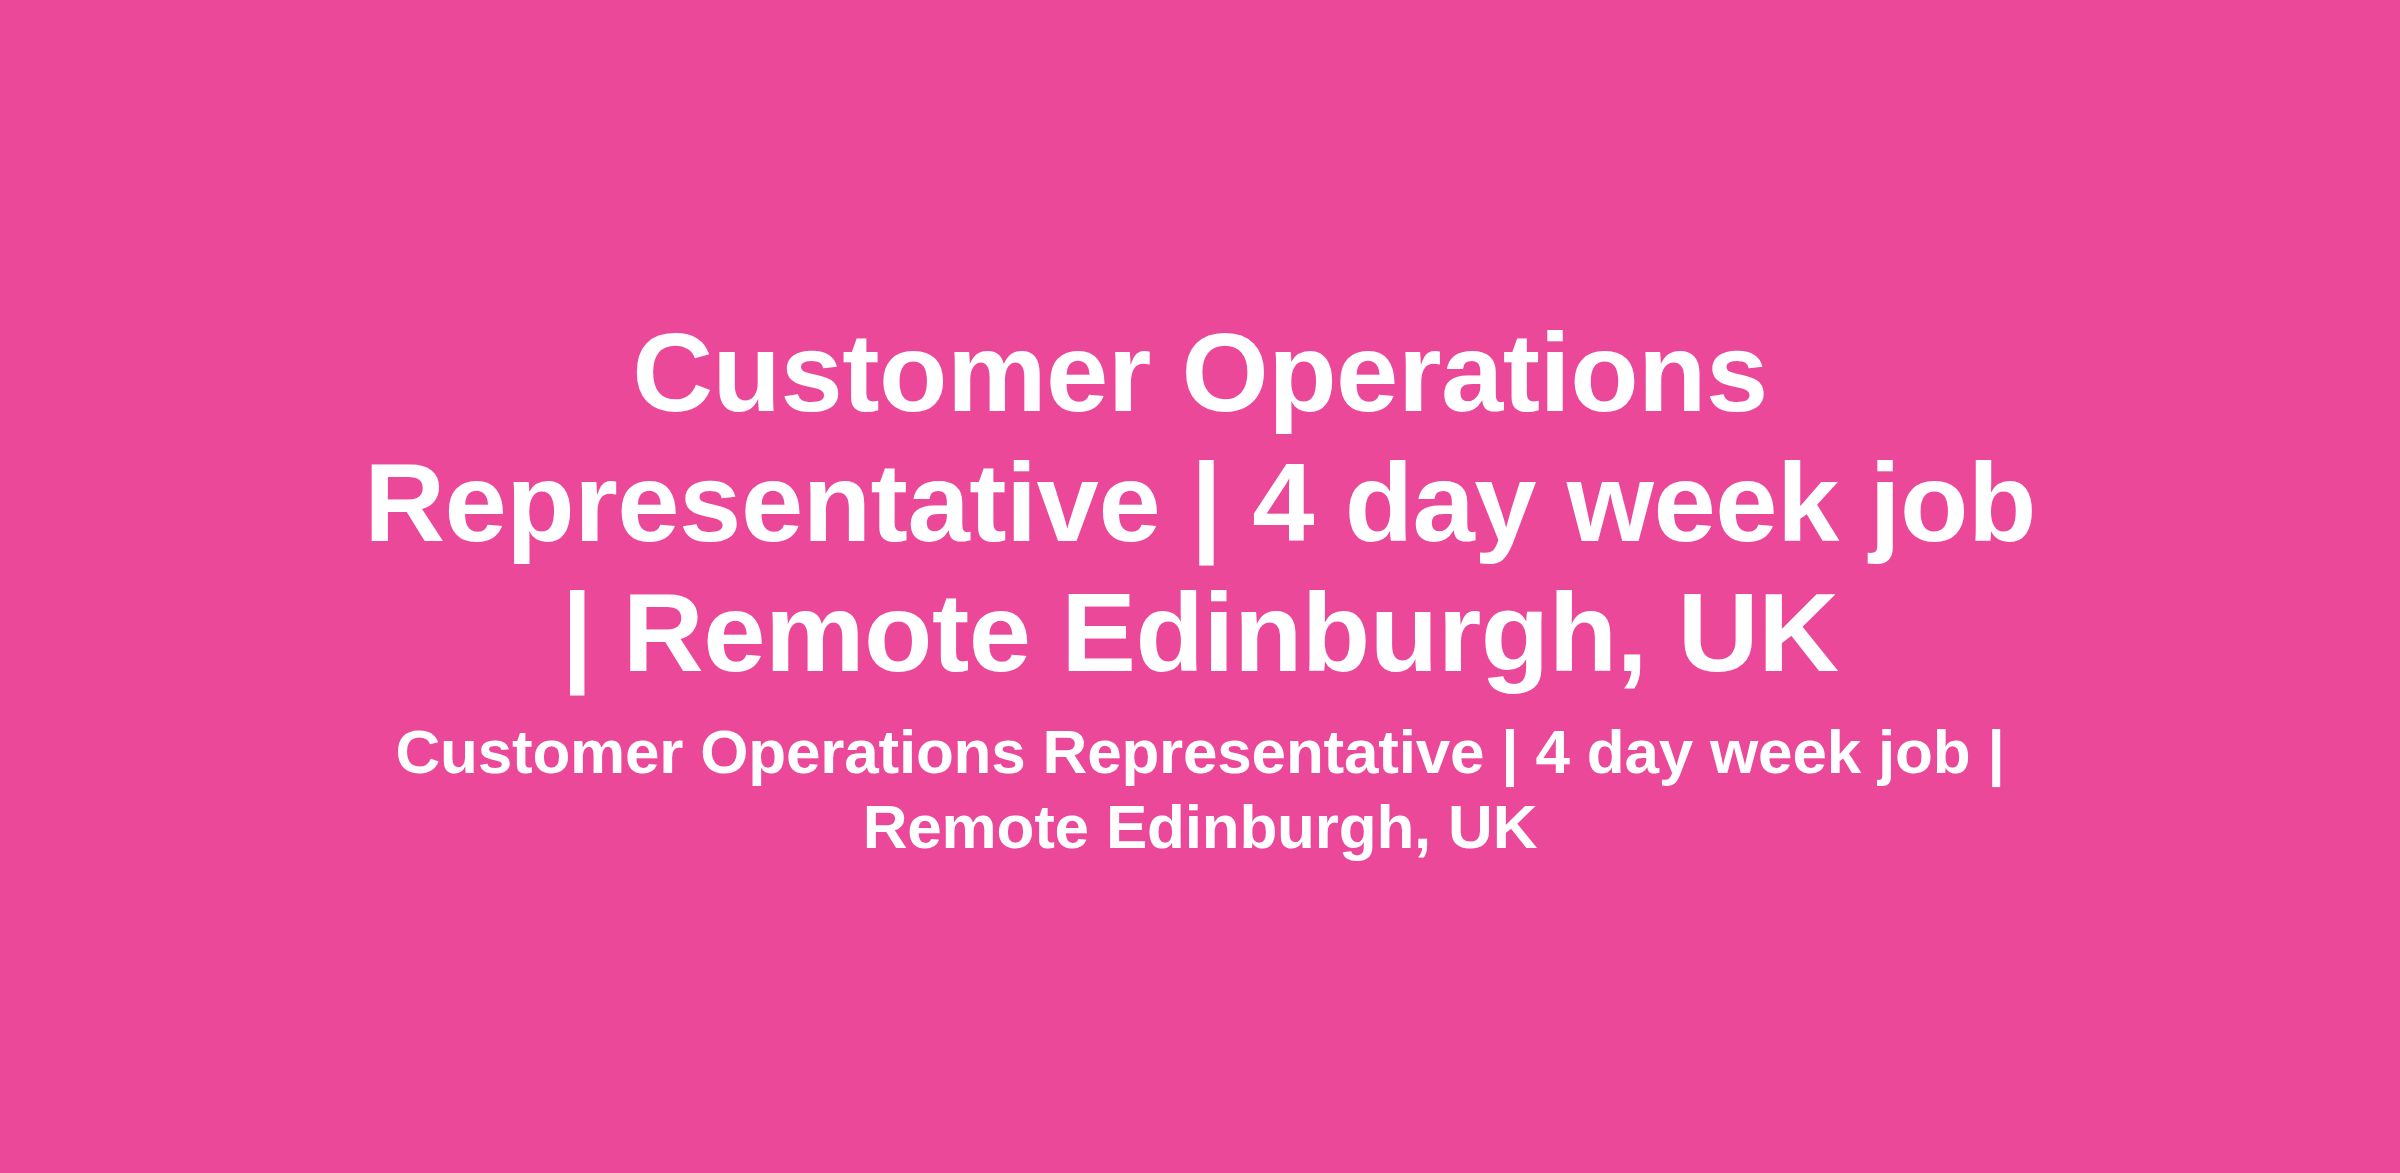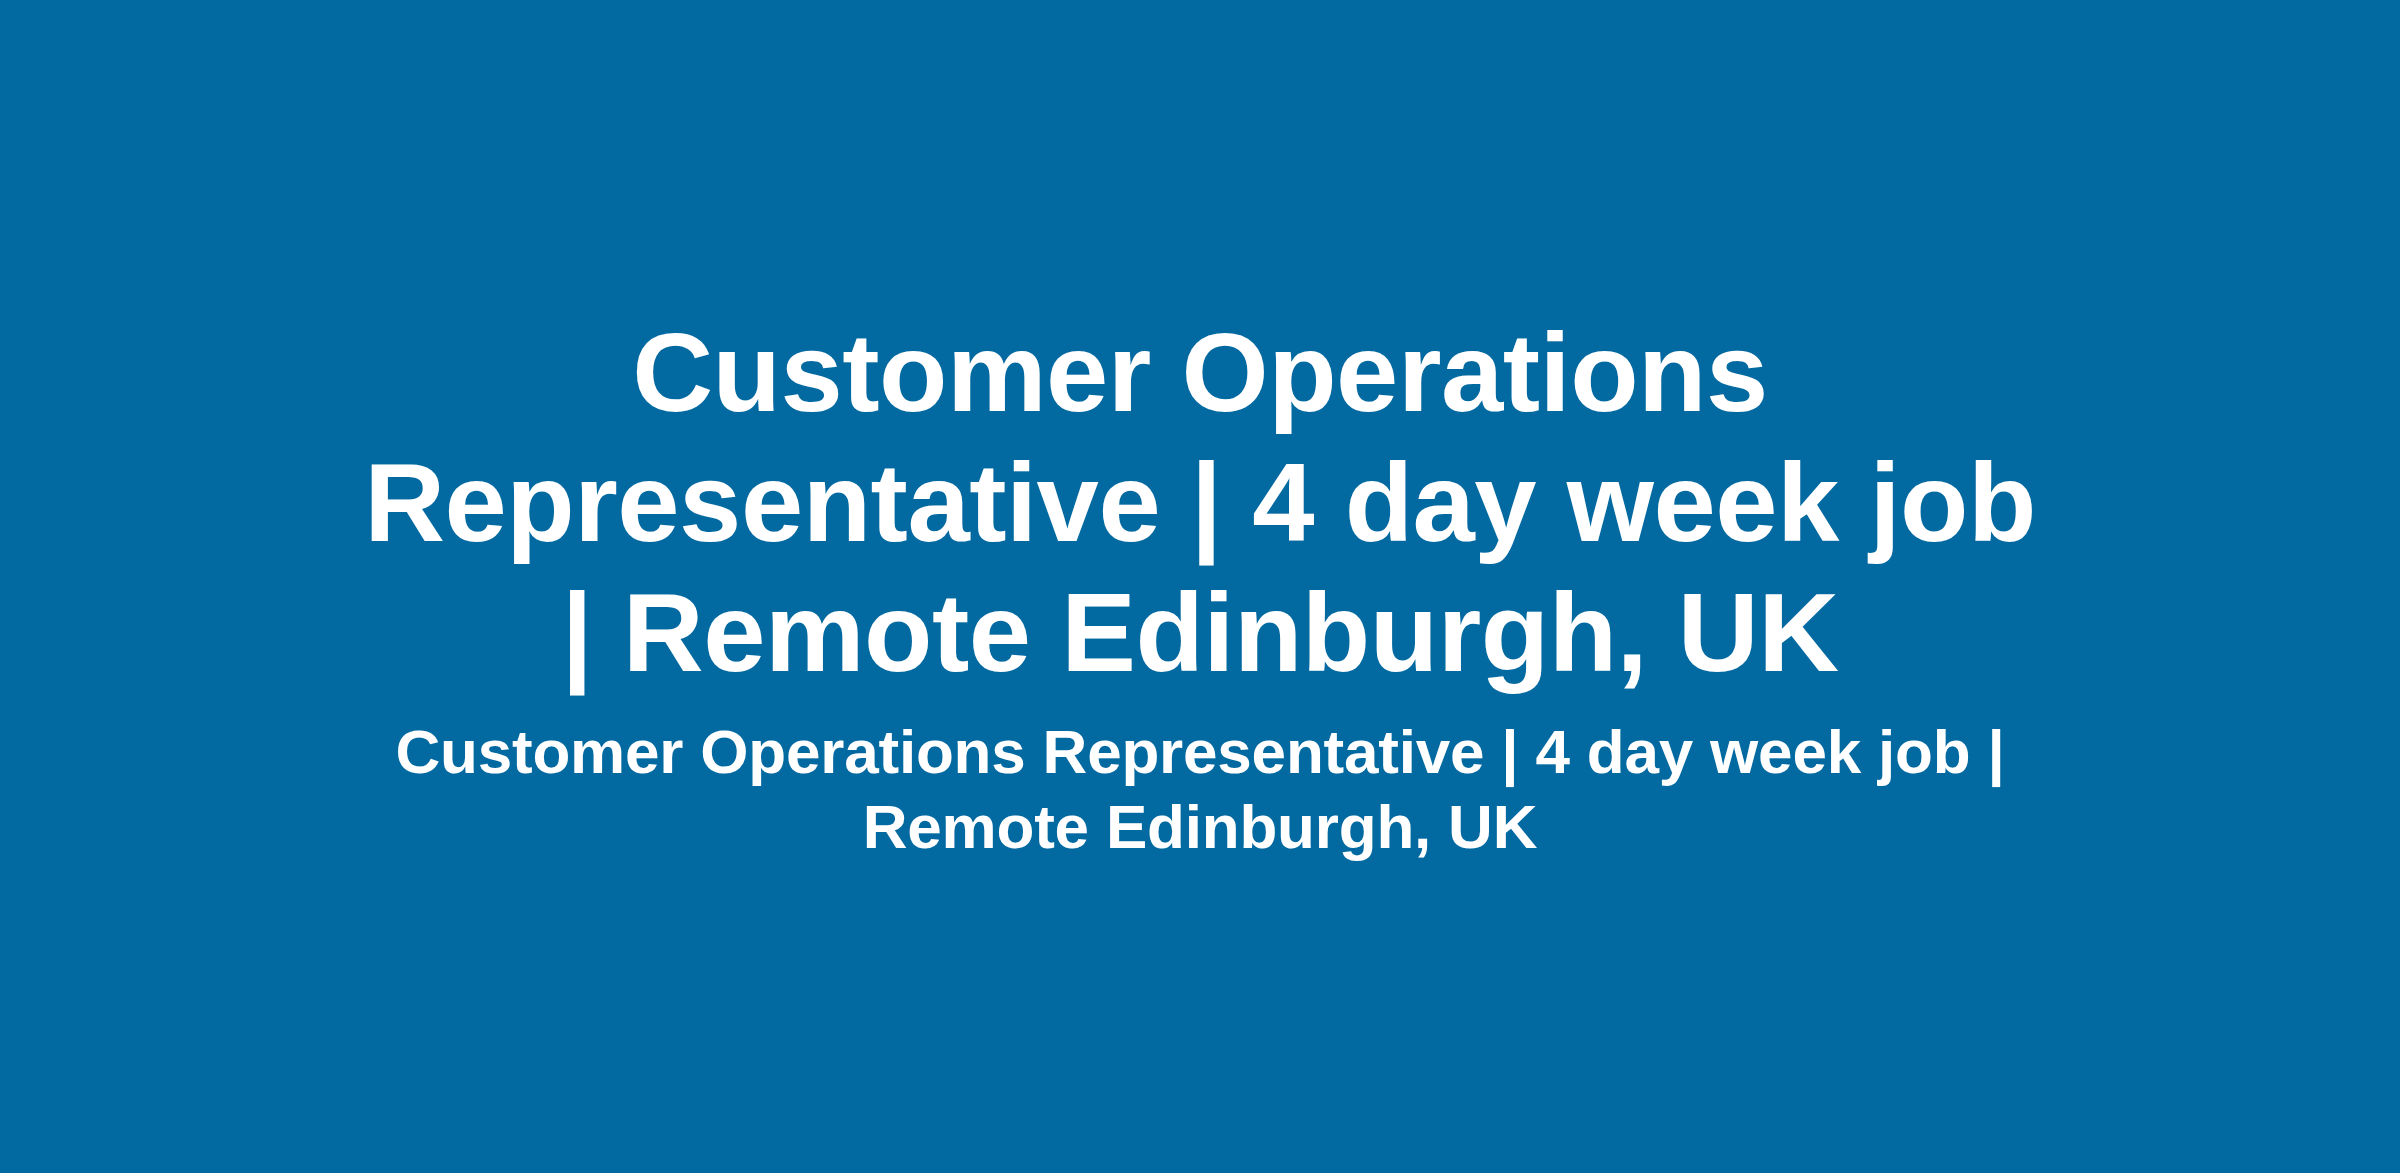--- a/index.html
+++ b/index.html
@@ -52,18 +52,18 @@
     font-size: 62px;
     line-height: 1.22;
     font-weight: 600;
     letter-spacing: -0.2px;
     word-wrap: break-word;
   }
 </style>
 </head>
 <body>
 
-<div class="share-card" style="background-color: #0369a1; color: rgb(255, 255, 255);">
+<div class="share-card" style="background-color: #ec4899; color: rgb(255, 255, 255);">
   <div class="card-inner">
     <h1 class="card-title">Customer Operations Representative | 4 day week job | Remote Edinburgh, UK</h1>
     <p class="card-subtitle">Customer Operations Representative | 4 day week job | Remote Edinburgh, UK</p>
   </div>
 </div>
 
 </body></html>

